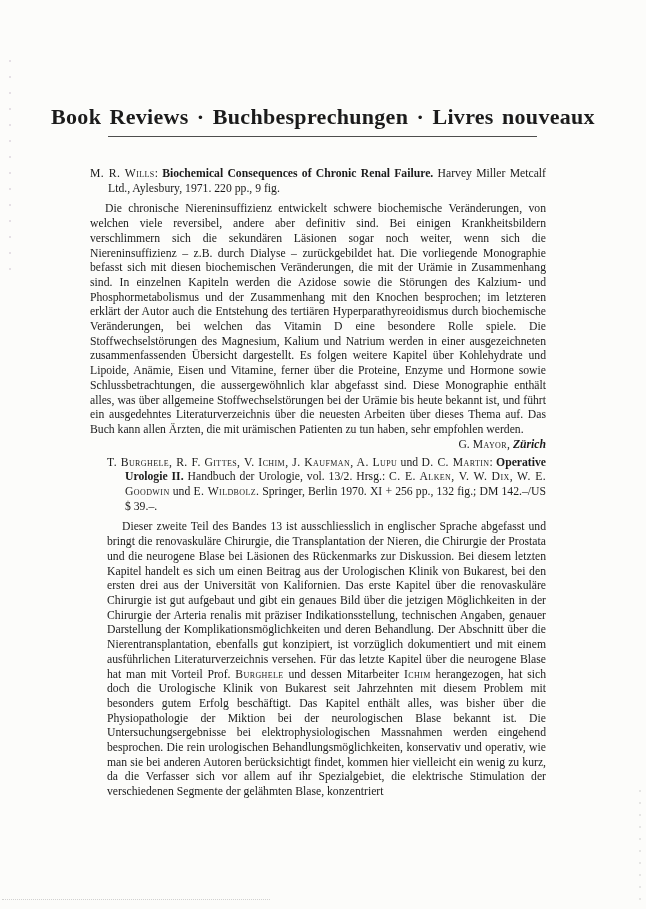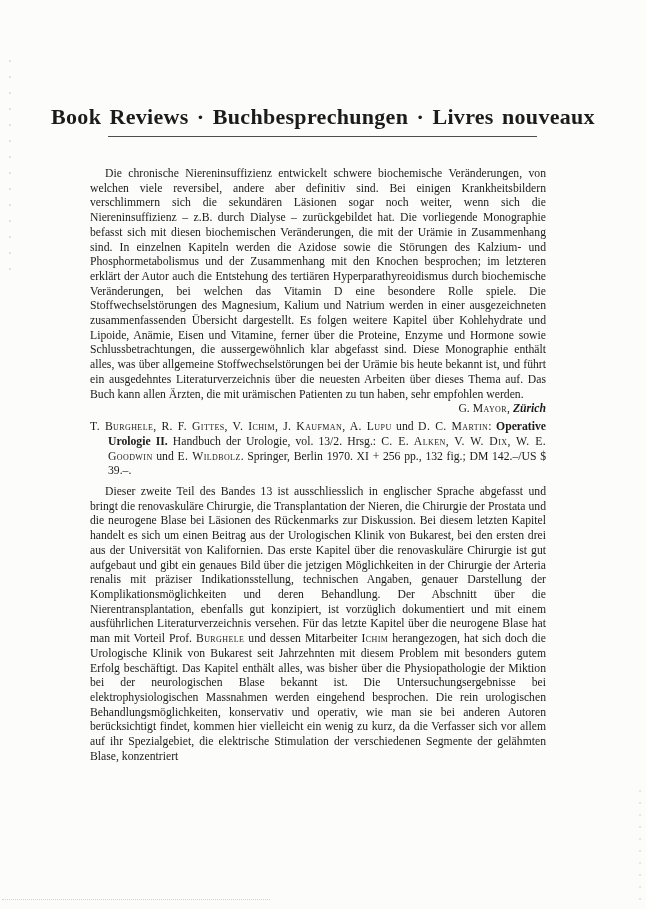--- a/index.html
+++ b/index.html
@@ -22,21 +22,21 @@
     position: absolute; top: 136px; left: 108px; width: 429px; height: 0;
     border-top: 1.6px solid #4d4d4d;
   }
 
   .content {
     position: absolute; left: 90px; top: 167px; width: 456px;
     font-size: 11.7px; line-height: 14.7px;
     text-align: justify;
   }
   .content p { margin: 0; }
-  section + section { margin-top: 18px; }
+  section + section { margin-top: 18px; margin-left: 17px; }
 
   .head {
     padding-left: 18px; text-indent: -18px;
     margin-bottom: 6px !important;
   }
   .para { text-indent: 15px; }
 
   .sc { font-variant: small-caps; letter-spacing: 0.4px; }
   .b  { font-weight: bold; }
   .i  { font-style: italic; font-weight: bold; }
@@ -63,20 +63,21 @@
 <body>
 
 <div class="page">
 
   <h1 class="journal-header">Book Reviews · Buchbesprechungen · Livres nouveaux</h1>
   <div class="rule"></div>
 
   <div class="content">
 
     <section>
+      <p class="head"><span class="sc">M. R. Wills</span><span>: </span><span class="b">Biochemical Consequences of Chronic Renal Failure.</span><span> Harvey Miller Metcalf Ltd., Aylesbury, 1971. 220 pp., 9 fig.</span></p>
       <p class="para"><span>Die chronische Niereninsuffizienz entwickelt schwere biochemische Veränderungen, von welchen viele reversibel, andere aber definitiv sind. Bei einigen Krankheitsbildern verschlimmern sich die sekundären Läsionen sogar noch weiter, wenn sich die Niereninsuffizienz – z.B. durch Dialyse – zurückgebildet hat. Die vorliegende Monographie befasst sich mit diesen biochemischen Veränderungen, die mit der Urämie in Zusammenhang sind. In einzelnen Kapiteln werden die Azidose sowie die Störungen des Kalzium- und Phosphormetabolismus und der Zusammenhang mit den Knochen besprochen; im letzteren erklärt der Autor auch die Entstehung des tertiären Hyperparathyreoidismus durch biochemische Veränderungen, bei welchen das Vitamin D eine besondere Rolle spiele. Die Stoffwechselstörungen des Magnesium, Kalium und Natrium werden in einer ausgezeichneten zusammenfassenden Übersicht dargestellt. Es folgen weitere Kapitel über Kohlehydrate und Lipoide, Anämie, Eisen und Vitamine, ferner über die Proteine, Enzyme und Hormone sowie Schlussbetrachtungen, die aussergewöhnlich klar abgefasst sind. Diese Monographie enthält alles, was über allgemeine Stoffwechselstörungen bei der Urämie bis heute bekannt ist, und führt ein ausgedehntes Literaturverzeichnis über die neuesten Arbeiten über dieses Thema auf. Das Buch kann allen Ärzten, die mit urämischen Patienten zu tun haben, sehr empfohlen werden.</span><span class="sig"><span>G. </span><span class="sc">Mayor</span><span>, </span><span class="i">Zürich</span></span></p>
     </section>
 
     <section>
       <p class="head"><span class="sc">T. Burghele, R. F. Gittes, V. Ichim, J. Kaufman, A. Lupu</span><span> und </span><span class="sc">D. C. Martin</span><span>: </span><span class="b">Operative Urologie II.</span><span> Handbuch der Urologie, vol. 13/2. Hrsg.: </span><span class="sc">C. E. Alken, V. W. Dix, W. E. Goodwin</span><span> und </span><span class="sc">E. Wildbolz</span><span>. Springer, Berlin 1970. XI + 256 pp., 132 fig.; DM 142.–/US $ 39.–.</span></p>
       <p class="para"><span>Dieser zweite Teil des Bandes 13 ist ausschliesslich in englischer Sprache abgefasst und bringt die renovaskuläre Chirurgie, die Transplantation der Nieren, die Chirurgie der Prostata und die neurogene Blase bei Läsionen des Rückenmarks zur Diskussion. Bei diesem letzten Kapitel handelt es sich um einen Beitrag aus der Urologischen Klinik von Bukarest, bei den ersten drei aus der Universität von Kalifornien. Das erste Kapitel über die renovaskuläre Chirurgie ist gut aufgebaut und gibt ein genaues Bild über die jetzigen Möglichkeiten in der Chirurgie der Arteria renalis mit präziser Indikationsstellung, technischen Angaben, genauer Darstellung der Komplikationsmöglichkeiten und deren Behandlung. Der Abschnitt über die Nierentransplantation, ebenfalls gut konzipiert, ist vorzüglich dokumentiert und mit einem ausführlichen Literaturverzeichnis versehen. Für das letzte Kapitel über die neurogene Blase hat man mit Vorteil Prof. </span><span class="sc">Burghele</span><span> und dessen Mitarbeiter </span><span class="sc">Ichim</span><span> herangezogen, hat sich doch die Urologische Klinik von Bukarest seit Jahrzehnten mit diesem Problem mit besonders gutem Erfolg beschäftigt. Das Kapitel enthält alles, was bisher über die Physiopathologie der Miktion bei der neurologischen Blase bekannt ist. Die Untersuchungsergebnisse bei elektrophysiologischen Massnahmen werden eingehend besprochen. Die rein urologischen Behandlungsmöglichkeiten, konservativ und operativ, wie man sie bei anderen Autoren berücksichtigt findet, kommen hier vielleicht ein wenig zu kurz, da die Verfasser sich vor allem auf ihr Spezialgebiet, die elektrische Stimulation der verschiedenen Segmente der gelähmten Blase, konzentriert</span></p>
     </section>
 
   </div>
 

